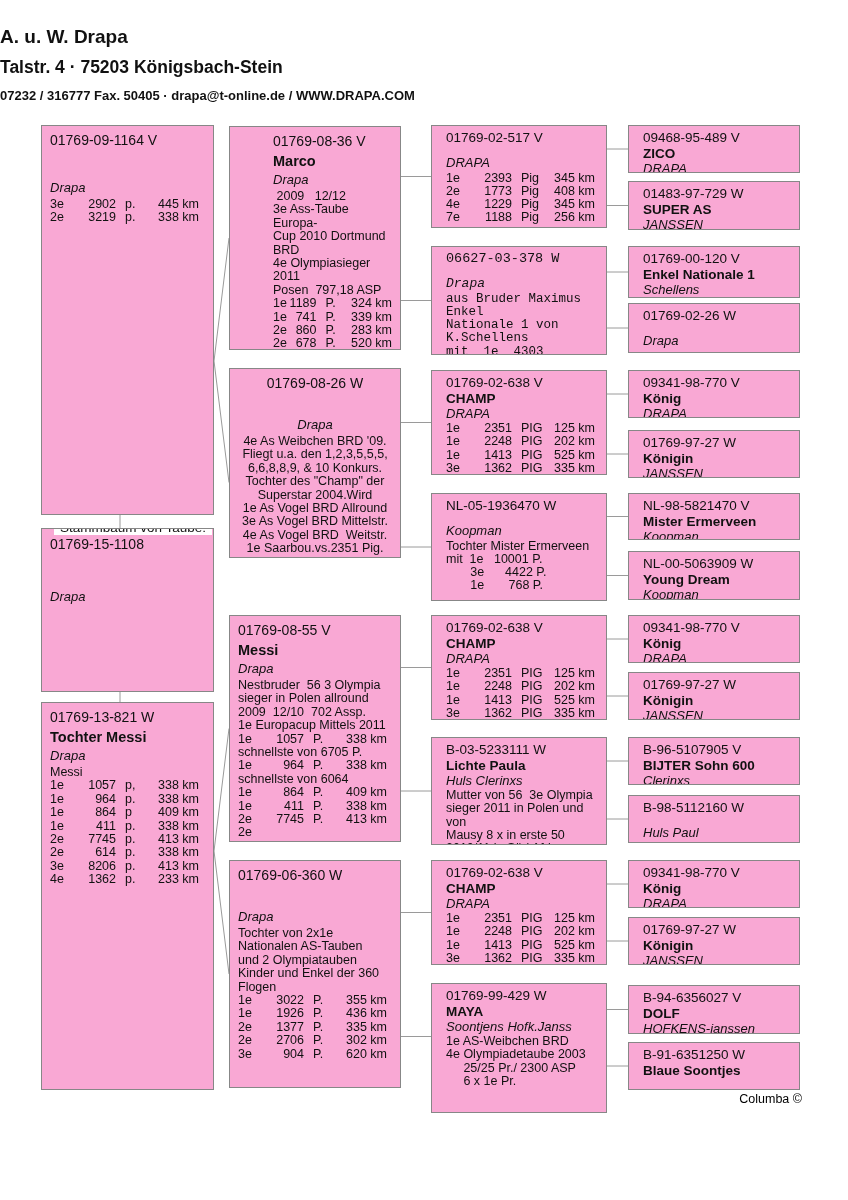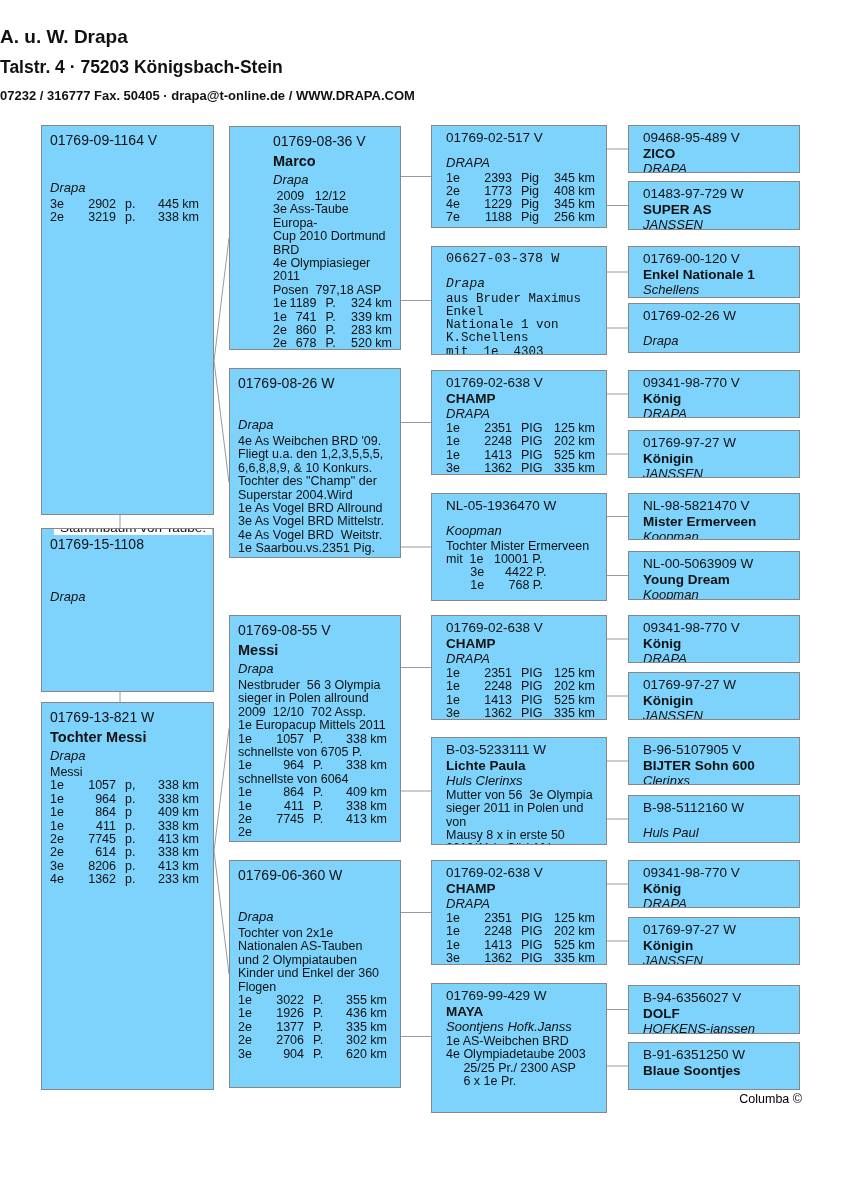--- a/index.html
+++ b/index.html
@@ -9,21 +9,21 @@
     margin:0 auto;
   }
   .connectors{position:absolute;left:0;top:0;}
   .connectors line{stroke:#9a9a9a;stroke-width:1;}
   .hdr{position:absolute;left:0;top:26px;width:516px;text-align:left;}
   .hdr .t1{font-size:19px;font-weight:bold;}
   .hdr .t2{font-size:17.5px;font-weight:bold;margin-top:9px;}
   .hdr .t3{font-size:13px;font-weight:bold;margin-top:10px;}
 
   .box{
-    position:absolute;box-sizing:border-box;border:1px solid #878787;background:#7dd3fc;
+    position:absolute;box-sizing:border-box;border:1px solid #878787;background:#f9a8d4;
     padding:6px 8px 2px 8px;overflow:hidden;
   }
   .ring{font-size:14px;line-height:17px;white-space:pre;}
   .name{font-size:14.5px;font-weight:bold;line-height:18px;margin-top:2px;white-space:pre;}
   .breeder{font-size:13px;font-style:italic;line-height:16px;margin-top:2px;white-space:pre;}
   .lines{font-size:12.5px;line-height:13.4px;margin-top:2px;}
   .pline{white-space:pre-wrap;}
   .prow{display:flex;white-space:pre;}
   .c0{width:24px;}
   .c1{width:42px;text-align:right;}
@@ -148,21 +148,21 @@
         <div class="pline prow"><span class="c c0">1e</span><span class="c c1">1189</span><span class="c c2">P.</span><span class="c c3">324 km</span></div>
         <div class="pline prow"><span class="c c0">1e</span><span class="c c1">741</span><span class="c c2">P.</span><span class="c c3">339 km</span></div>
         <div class="pline prow"><span class="c c0">2e</span><span class="c c1">860</span><span class="c c2">P.</span><span class="c c3">283 km</span></div>
         <div class="pline prow"><span class="c c0">2e</span><span class="c c1">678</span><span class="c c2">P.</span><span class="c c3">520 km</span></div>
         <div class="pline prow"><span class="c c0">2e</span><span class="c c1">4437</span><span class="c c2">P.</span><span class="c c3">324 km</span></div>
         <div class="pline prow"><span class="c c0">2e</span><span class="c c1">2811</span><span class="c c2">P.</span><span class="c c3">345 km</span></div>
         <div class="pline prow"><span class="c c0">2e</span><span class="c c1">783</span><span class="c c2">P.</span><span class="c c3">RV</span></div>
       </div>
   </div>
 
-  <div class="box gap-md" style="left:229px;top:368px;width:172px;height:190px;">
+  <div class="box gap-md" style="left:229px;top:368px;width:172px;height:190px;text-align:center;">
     <div class="ring">01769-08-26 W</div>
     <div class="breeder">Drapa</div>
     <div class="lines">
         <div class="pline">4e As Weibchen BRD '09.</div>
         <div class="pline">Fliegt u.a. den 1,2,3,5,5,5,</div>
         <div class="pline">6,6,8,8,9, &amp; 10 Konkurs.</div>
         <div class="pline">Tochter des "Champ" der</div>
         <div class="pline">Superstar 2004.Wird</div>
         <div class="pline">1e As Vogel BRD Allround</div>
         <div class="pline">3e As Vogel BRD Mittelstr.</div>

